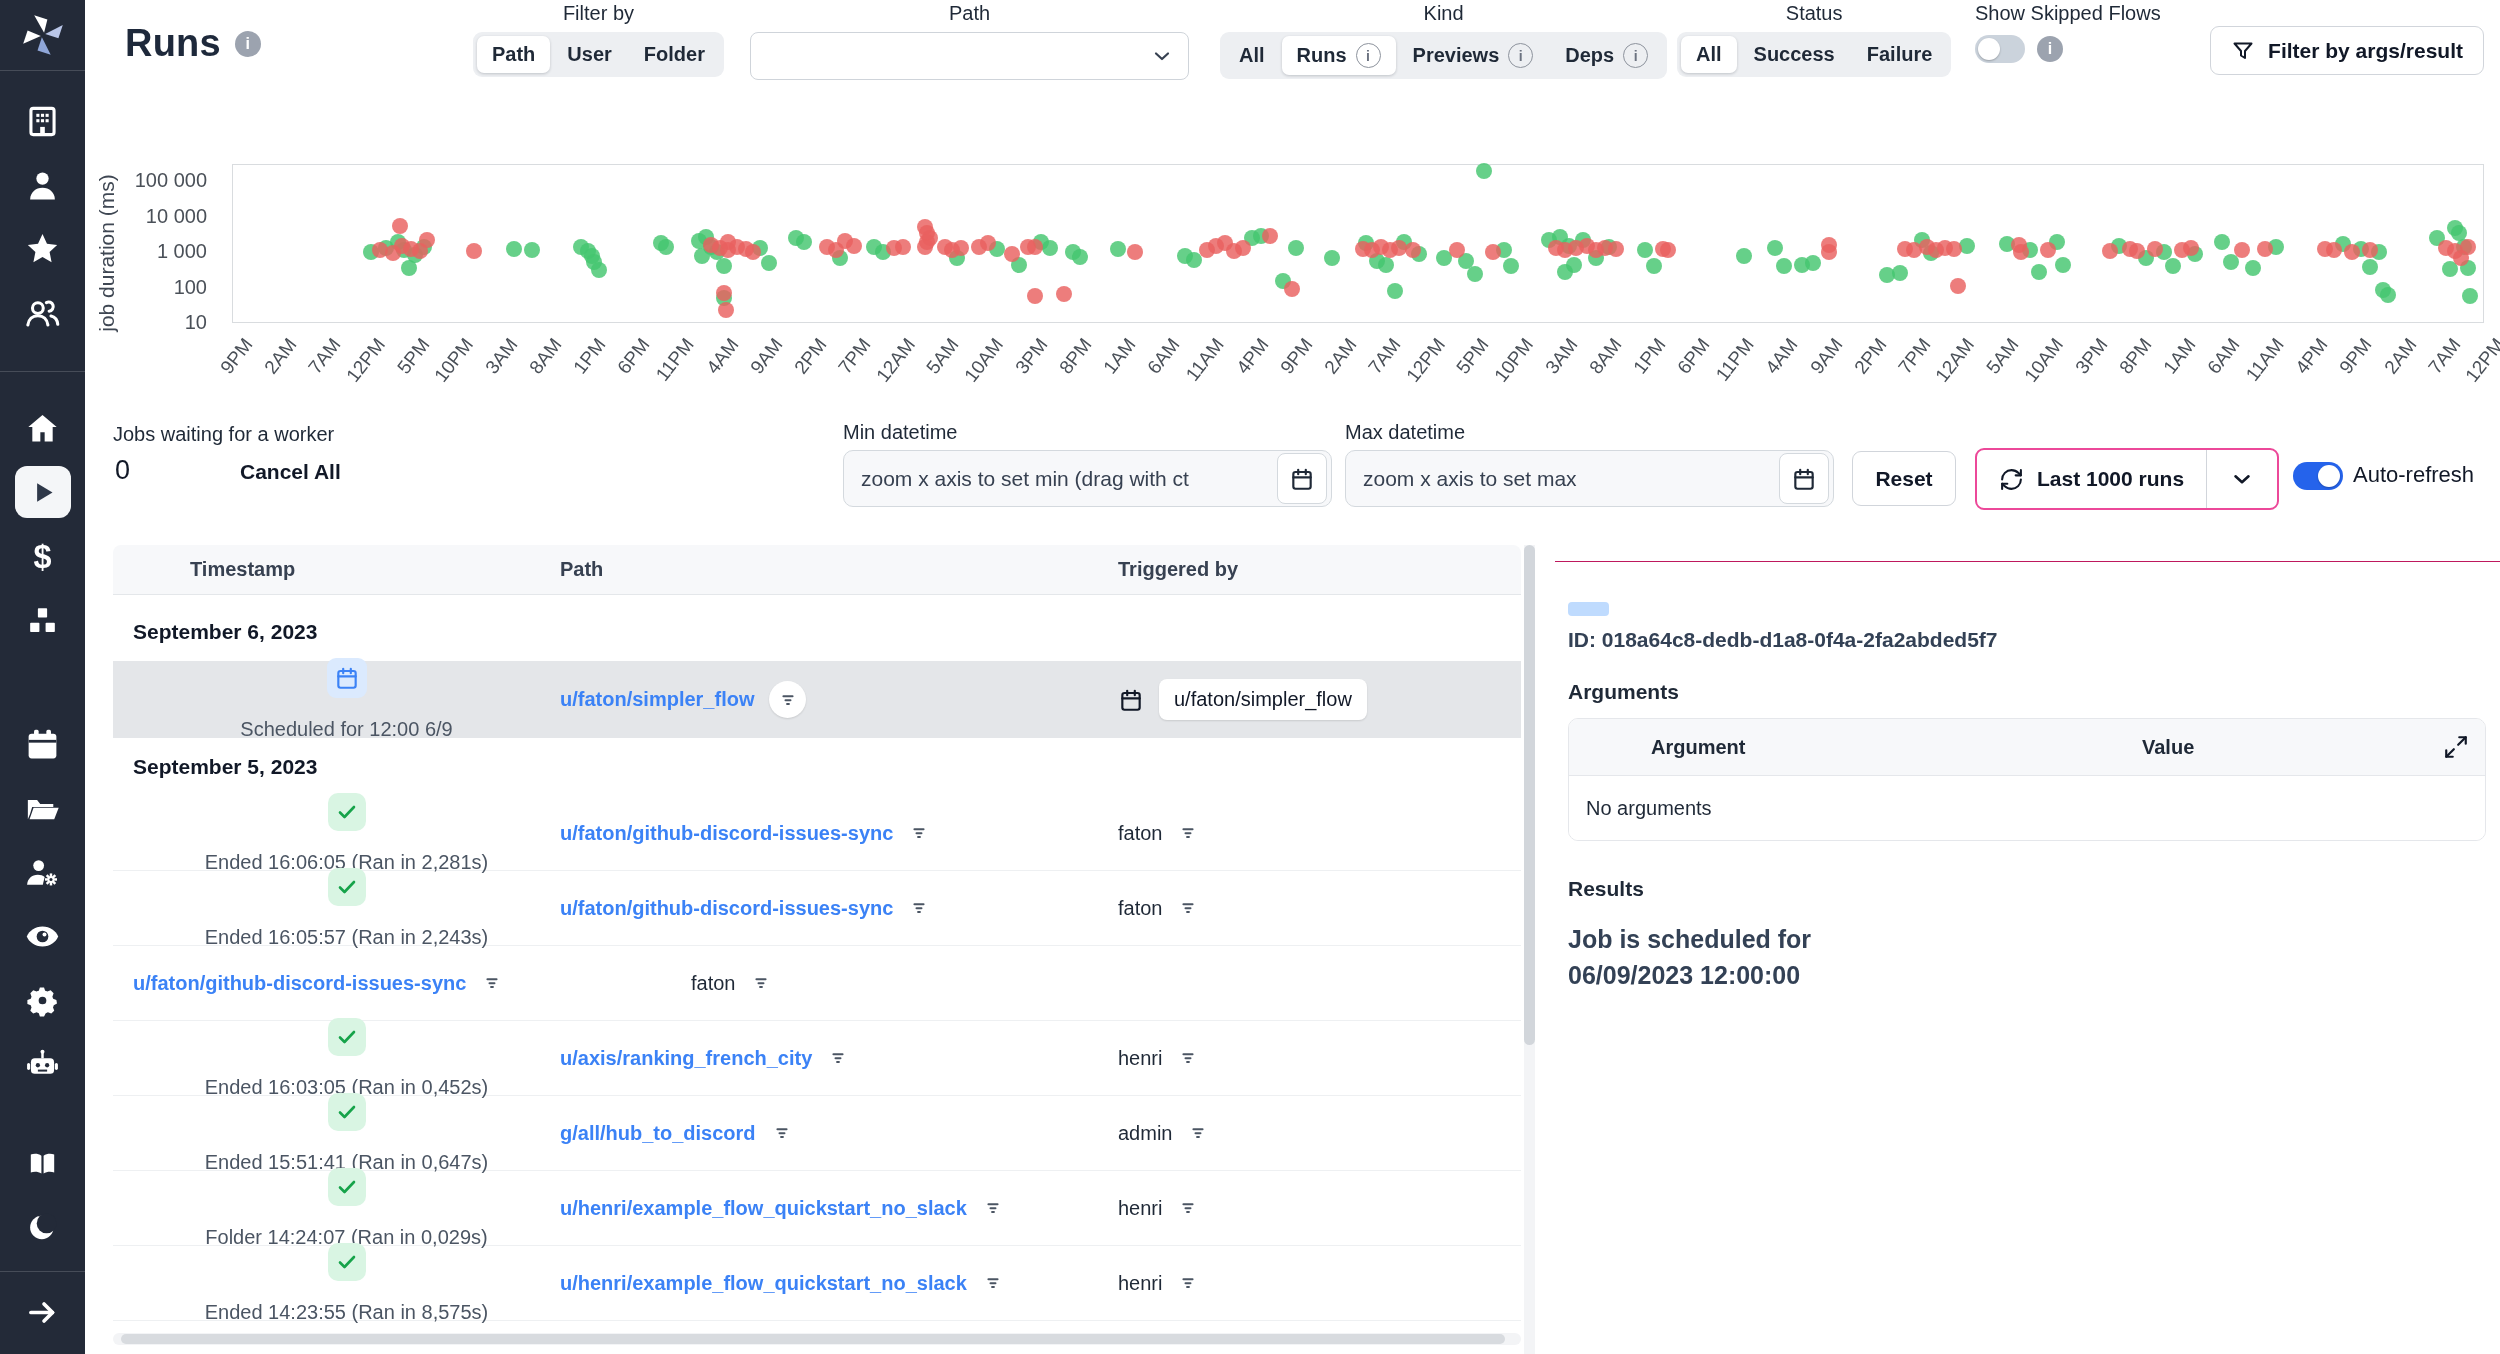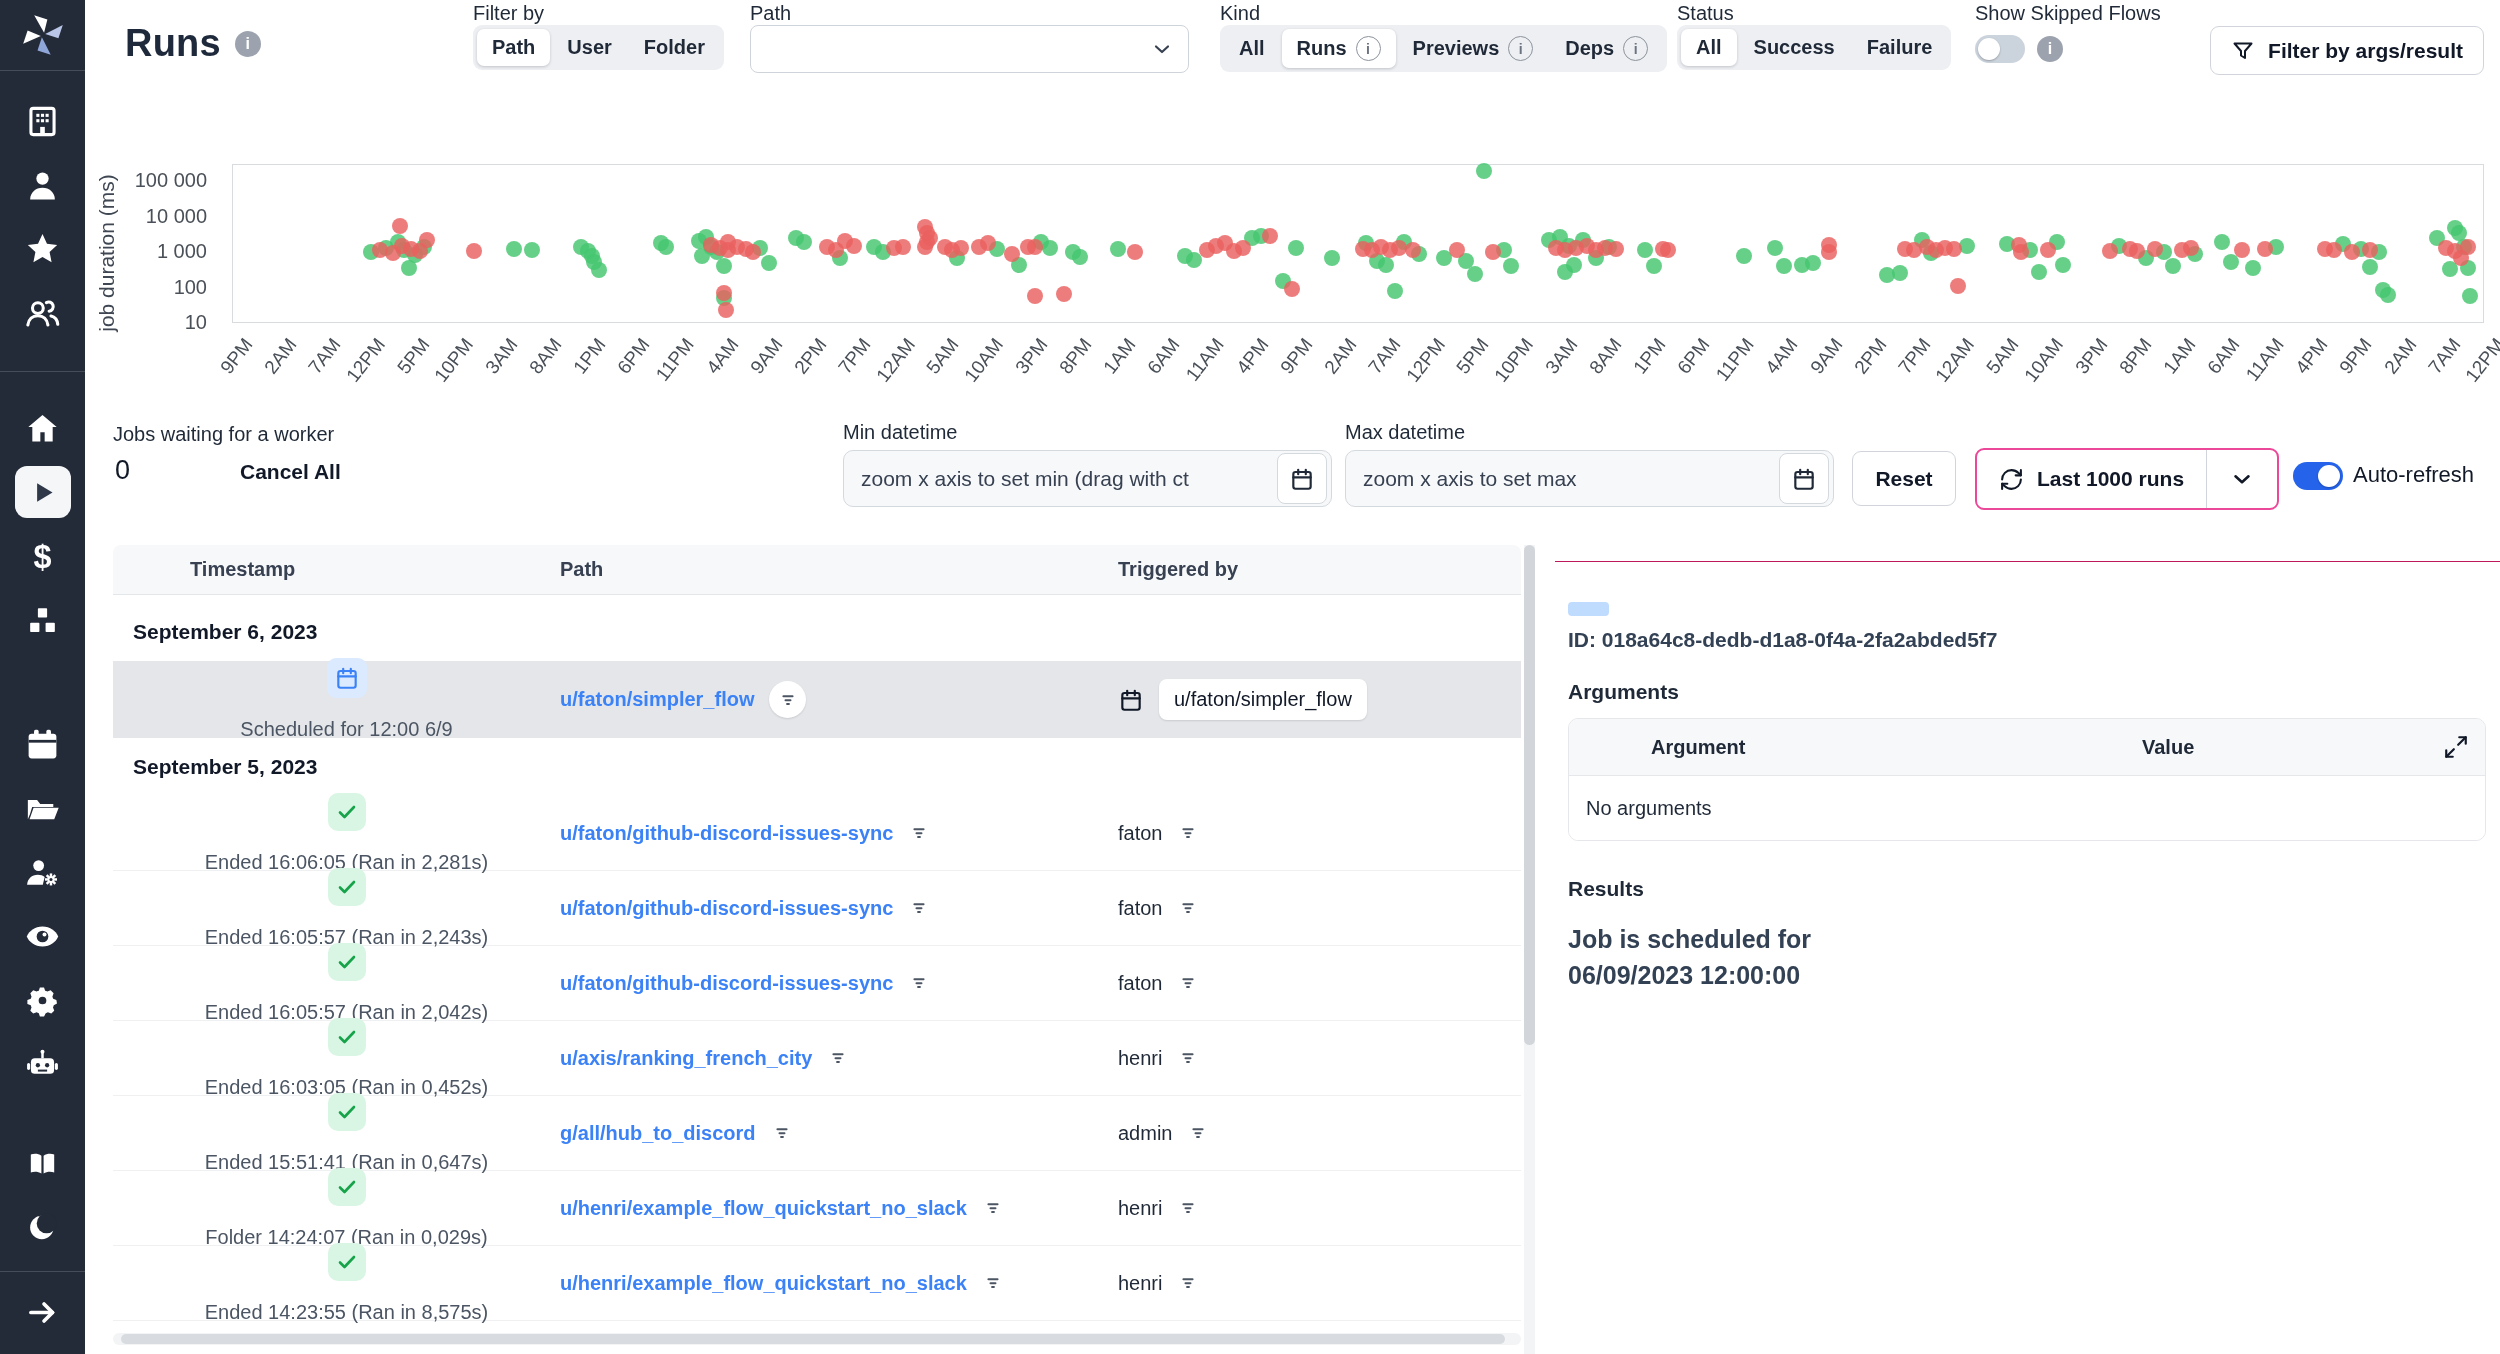--- a/index.html
+++ b/index.html
@@ -14,21 +14,21 @@
   .side-item.active{background:#f4f6f8;border-radius:12px;}
   .side-item.small svg{width:33px;height:33px;}
   .spacer{flex:1;}
   
   .main{position:absolute;left:85px;top:0;width:2415px;height:1354px;background:#fff;}
   .title-row{position:absolute;left:40px;top:22px;display:flex;align-items:center;gap:14px;}
   .page-title{font-size:38px;font-weight:700;color:#1e293b;letter-spacing:.2px;}
   .info-f{display:inline-flex;align-items:center;justify-content:center;width:26px;height:26px;border-radius:50%;background:#9ca3af;color:#fff;font-size:16px;font-weight:700;}
   .info-o{display:inline-flex;align-items:center;justify-content:center;width:23px;height:23px;border-radius:50%;border:1.6px solid #8d939d;color:#6b7280;font-size:14px;font-weight:700;}
   .fgroup{position:absolute;top:2px;}
-  .flabel{font-size:20px;color:#1f2937;}
+  .flabel{font-size:20px;color:#1f2937;margin-bottom:7px;text-align:center;}
   .seg{display:inline-flex;background:#edeff2;border-radius:9px;padding:4px;gap:2px;}
   .chip{display:inline-flex;align-items:center;gap:9px;padding:7px 15px;font-size:20px;font-weight:600;color:#1f2937;border-radius:7px;cursor:pointer;white-space:nowrap;}
   .chip.active{background:#fff;box-shadow:0 1px 3px rgba(16,24,40,.2);}
   .select{position:relative;width:437px;height:46px;border:1px solid #cfd4da;border-radius:8px;background:#fff;}
   .select svg{position:absolute;right:14px;top:11px;width:24px;height:24px;color:#374151;}
   .filter-btn{position:absolute;right:16px;top:26px;height:49px;display:inline-flex;align-items:center;gap:13px;padding:0 20px;border:1px solid #d1d5db;border-radius:9px;background:#fff;font-size:21px;font-weight:700;color:#111827;cursor:pointer;}
   .filter-btn svg{width:24px;height:24px;color:#111827;}
   
   .plot{position:absolute;left:147px;top:164px;width:2252px;height:159px;border:1px solid #d9dcdf;box-sizing:border-box;}
   .dot{position:absolute;width:16px;height:16px;border-radius:50%;opacity:.82;}
@@ -872,28 +872,20 @@
               <span class="mini-filter">
                 <svg viewBox="0 0 24 24" fill="none" stroke="currentColor" stroke-width="2.2" stroke-linecap="round">
                   <line x1="7" y1="8" x2="17" y2="8"></line>
                   <line x1="9.3" y1="12.2" x2="14.7" y2="12.2"></line>
                   <line x1="11" y1="16.4" x2="13" y2="16.4"></line>
                 </svg>
               </span>
             </div>
           </div>
           <div class="r-row">
-            <div class="c1">
-              <div class="okbox">
-                <svg viewBox="0 0 24 24" fill="none" stroke="#16a34a" stroke-width="2.6" stroke-linecap="round" stroke-linejoin="round">
-                  <path d="M5 12.5l4.5 4.5L19 7"></path>
-                </svg>
-              </div>
-              <span class="ts">Ended 16:05:57 (Ran in 2,042s)</span>
-            </div>
             <div class="c2">
               <span class="plink">u/faton/github-discord-issues-sync</span>
               <span class="mini-filter">
                 <svg viewBox="0 0 24 24" fill="none" stroke="currentColor" stroke-width="2.2" stroke-linecap="round">
                   <line x1="7" y1="8" x2="17" y2="8"></line>
                   <line x1="9.3" y1="12.2" x2="14.7" y2="12.2"></line>
                   <line x1="11" y1="16.4" x2="13" y2="16.4"></line>
                 </svg>
               </span>
             </div>

